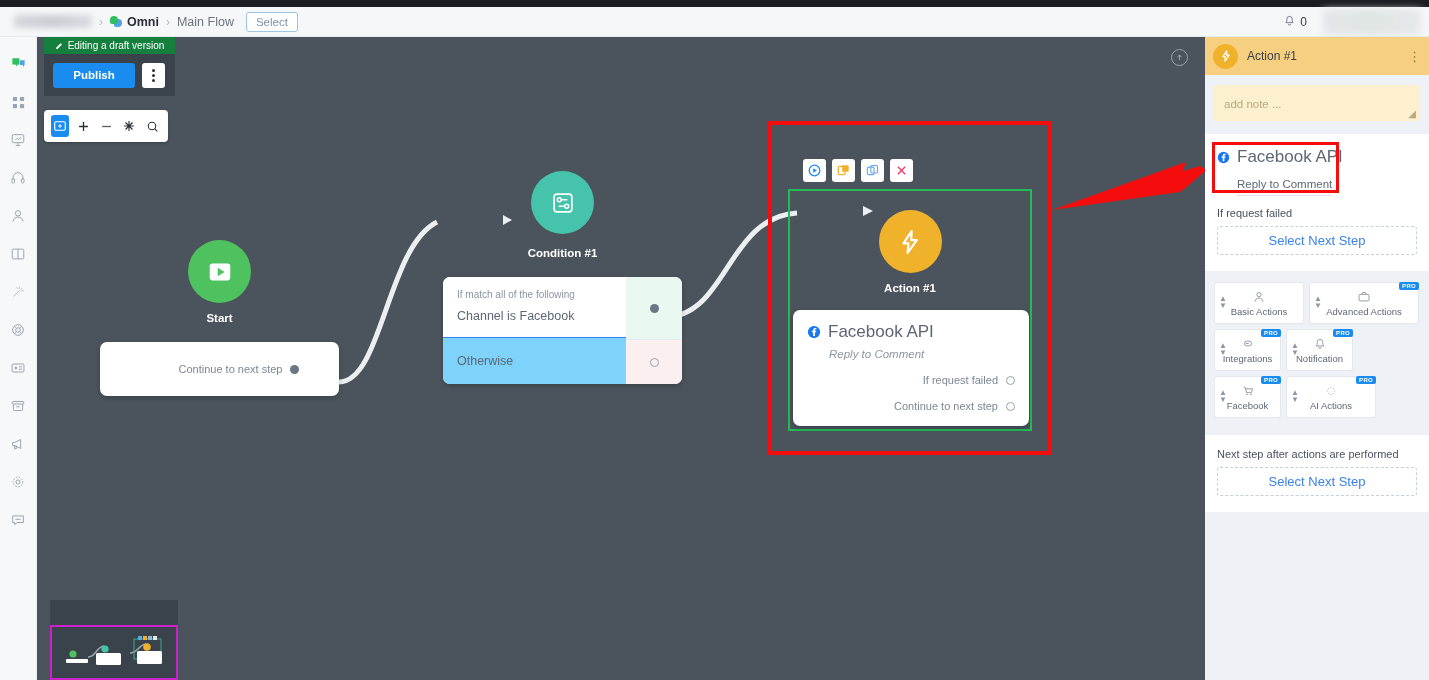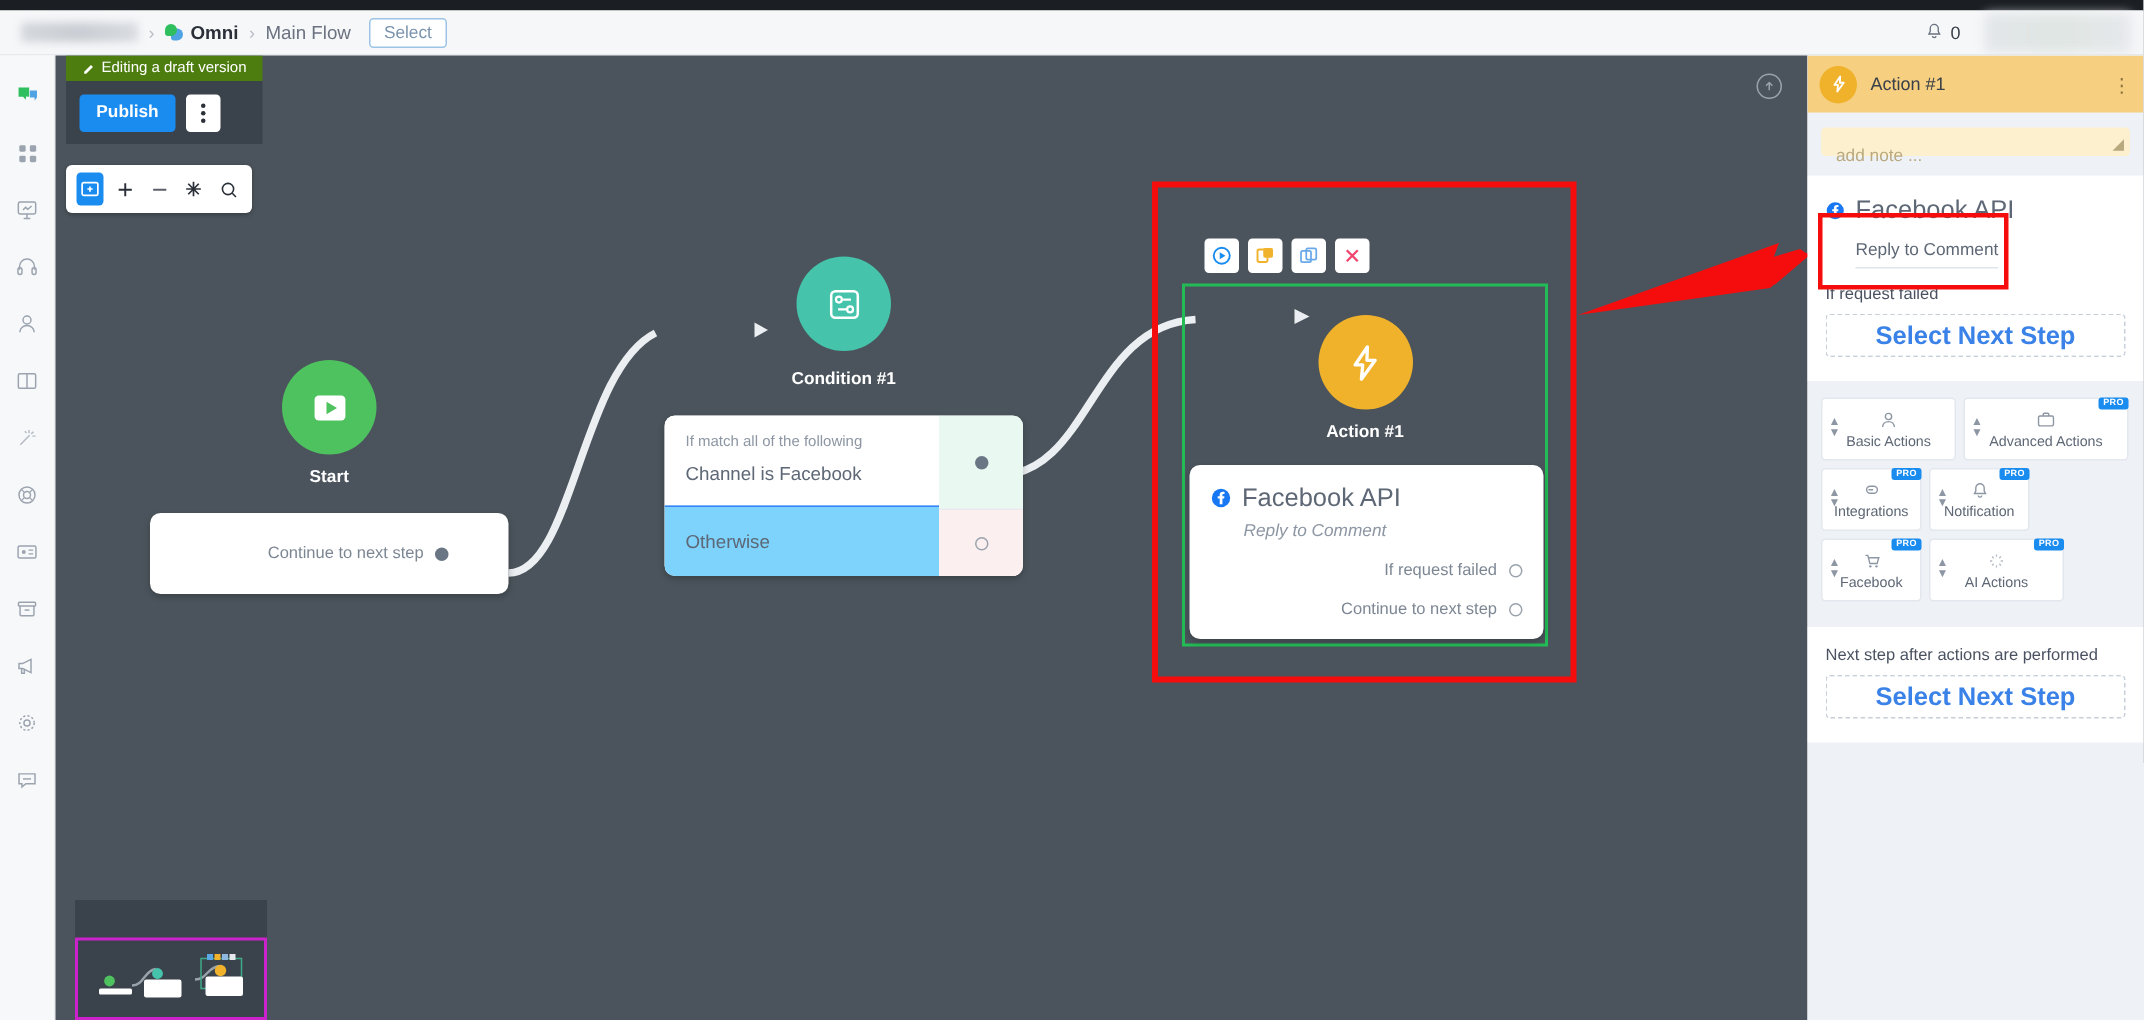--- a/index.html
+++ b/index.html
@@ -63,30 +63,30 @@
 
   
   .canvas {
     position: absolute; left: 37px; top: 37px; width: 1168px; height: 643px;
     background: #4b545c; overflow: hidden;
   }
 
   
   .editbar {
     position: absolute; left: 7px; top: 0px; width: 131px; height: 17px;
-    background: #4d7c0f; color: #fff; font-size: 10px;
+    background: #15803d; color: #fff; font-size: 10px;
     display: flex; align-items: center; justify-content: center; gap: 4px;
   }
   .publish-panel {
     position: absolute; left: 7px; top: 17px; width: 131px; height: 42px;
     background: #3a434b; display: flex; align-items: center; gap: 7px; padding-left: 9px;
   }
   .publish-btn {
     background: #1a8cf0; color: #fff; font-size: 11.5px; font-weight: bold;
-    border: none; border-radius: 3px; width: 64px; height: 25px; cursor: pointer;
+    border: none; border-radius: 3px; width: 82px; height: 25px; cursor: pointer;
   }
   .kebab-btn {
     background: #fff; border-radius: 3px; width: 23px; height: 25px;
     display: flex; flex-direction: column; align-items: center; justify-content: center;
     gap: 2px; cursor: pointer;
   }
   .kebab-btn span { width: 3px; height: 3px; background: #2b3038; border-radius: 50%; }
 
   .zoombar {
     position: absolute; left: 7px; top: 73px; width: 124px; height: 32px;
@@ -182,30 +182,30 @@
     position: absolute; left: 1205px; top: 37px; width: 224px; height: 643px;
     background: #eef1f6; overflow: hidden;
   }
   .panel-head {
     height: 38px; background: #f6cf80; display: flex; align-items: center; padding: 0 8px; gap: 9px;
   }
   .panel-head .circ { width: 25px; height: 25px; background: #f0b22b; }
   .panel-title { font-size: 12px; color: #3a4049; }
   .panel-menu { margin-left: auto; color: #8a7440; font-size: 13px; cursor: pointer; }
   .note-box {
-    margin: 10px 9px 0; height: 19px; background: #fdf0cf; border-radius: 3px;
+    margin: 10px 9px 0; height: 36px; background: #fdf0cf; border-radius: 3px;
     position: relative; padding: 9px 10px;
   }
   .note-ph { font-size: 11.5px; color: #b9a97f; }
   .note-resize { position: absolute; right: 4px; bottom: 2px; color: #b9a97f; font-size: 10px; }
   .white-card { background: #fff; margin: 13px 0 0; padding: 13px 12px 16px; }
   .sel-next {
     border: 1px dashed #c7cfdb; border-radius: 3px; height: 29px;
     display: flex; align-items: center; justify-content: center;
-    color: #3b82e8; font-size: 17px; cursor: pointer; margin-top: 7px; font-weight: bold;
+    color: #3b82e8; font-size: 13px; cursor: pointer; margin-top: 7px;
   }
   .sm-label { font-size: 11px; color: #4a5261; }
   .cat-wrap { display: flex; flex-wrap: wrap; gap: 5px; padding: 11px 9px 0; }
   .cat {
     position: relative; background: #fff; border: 1px solid #e3e7ee; border-radius: 3px;
     height: 42px; padding: 5px 8px 4px; display: flex; flex-direction: column;
     align-items: center; justify-content: center; cursor: pointer; min-width: 66px;
   }
   .cat-label { font-size: 9.5px; color: #5d6775; margin-top: 2px; }
   .cat-drag {

